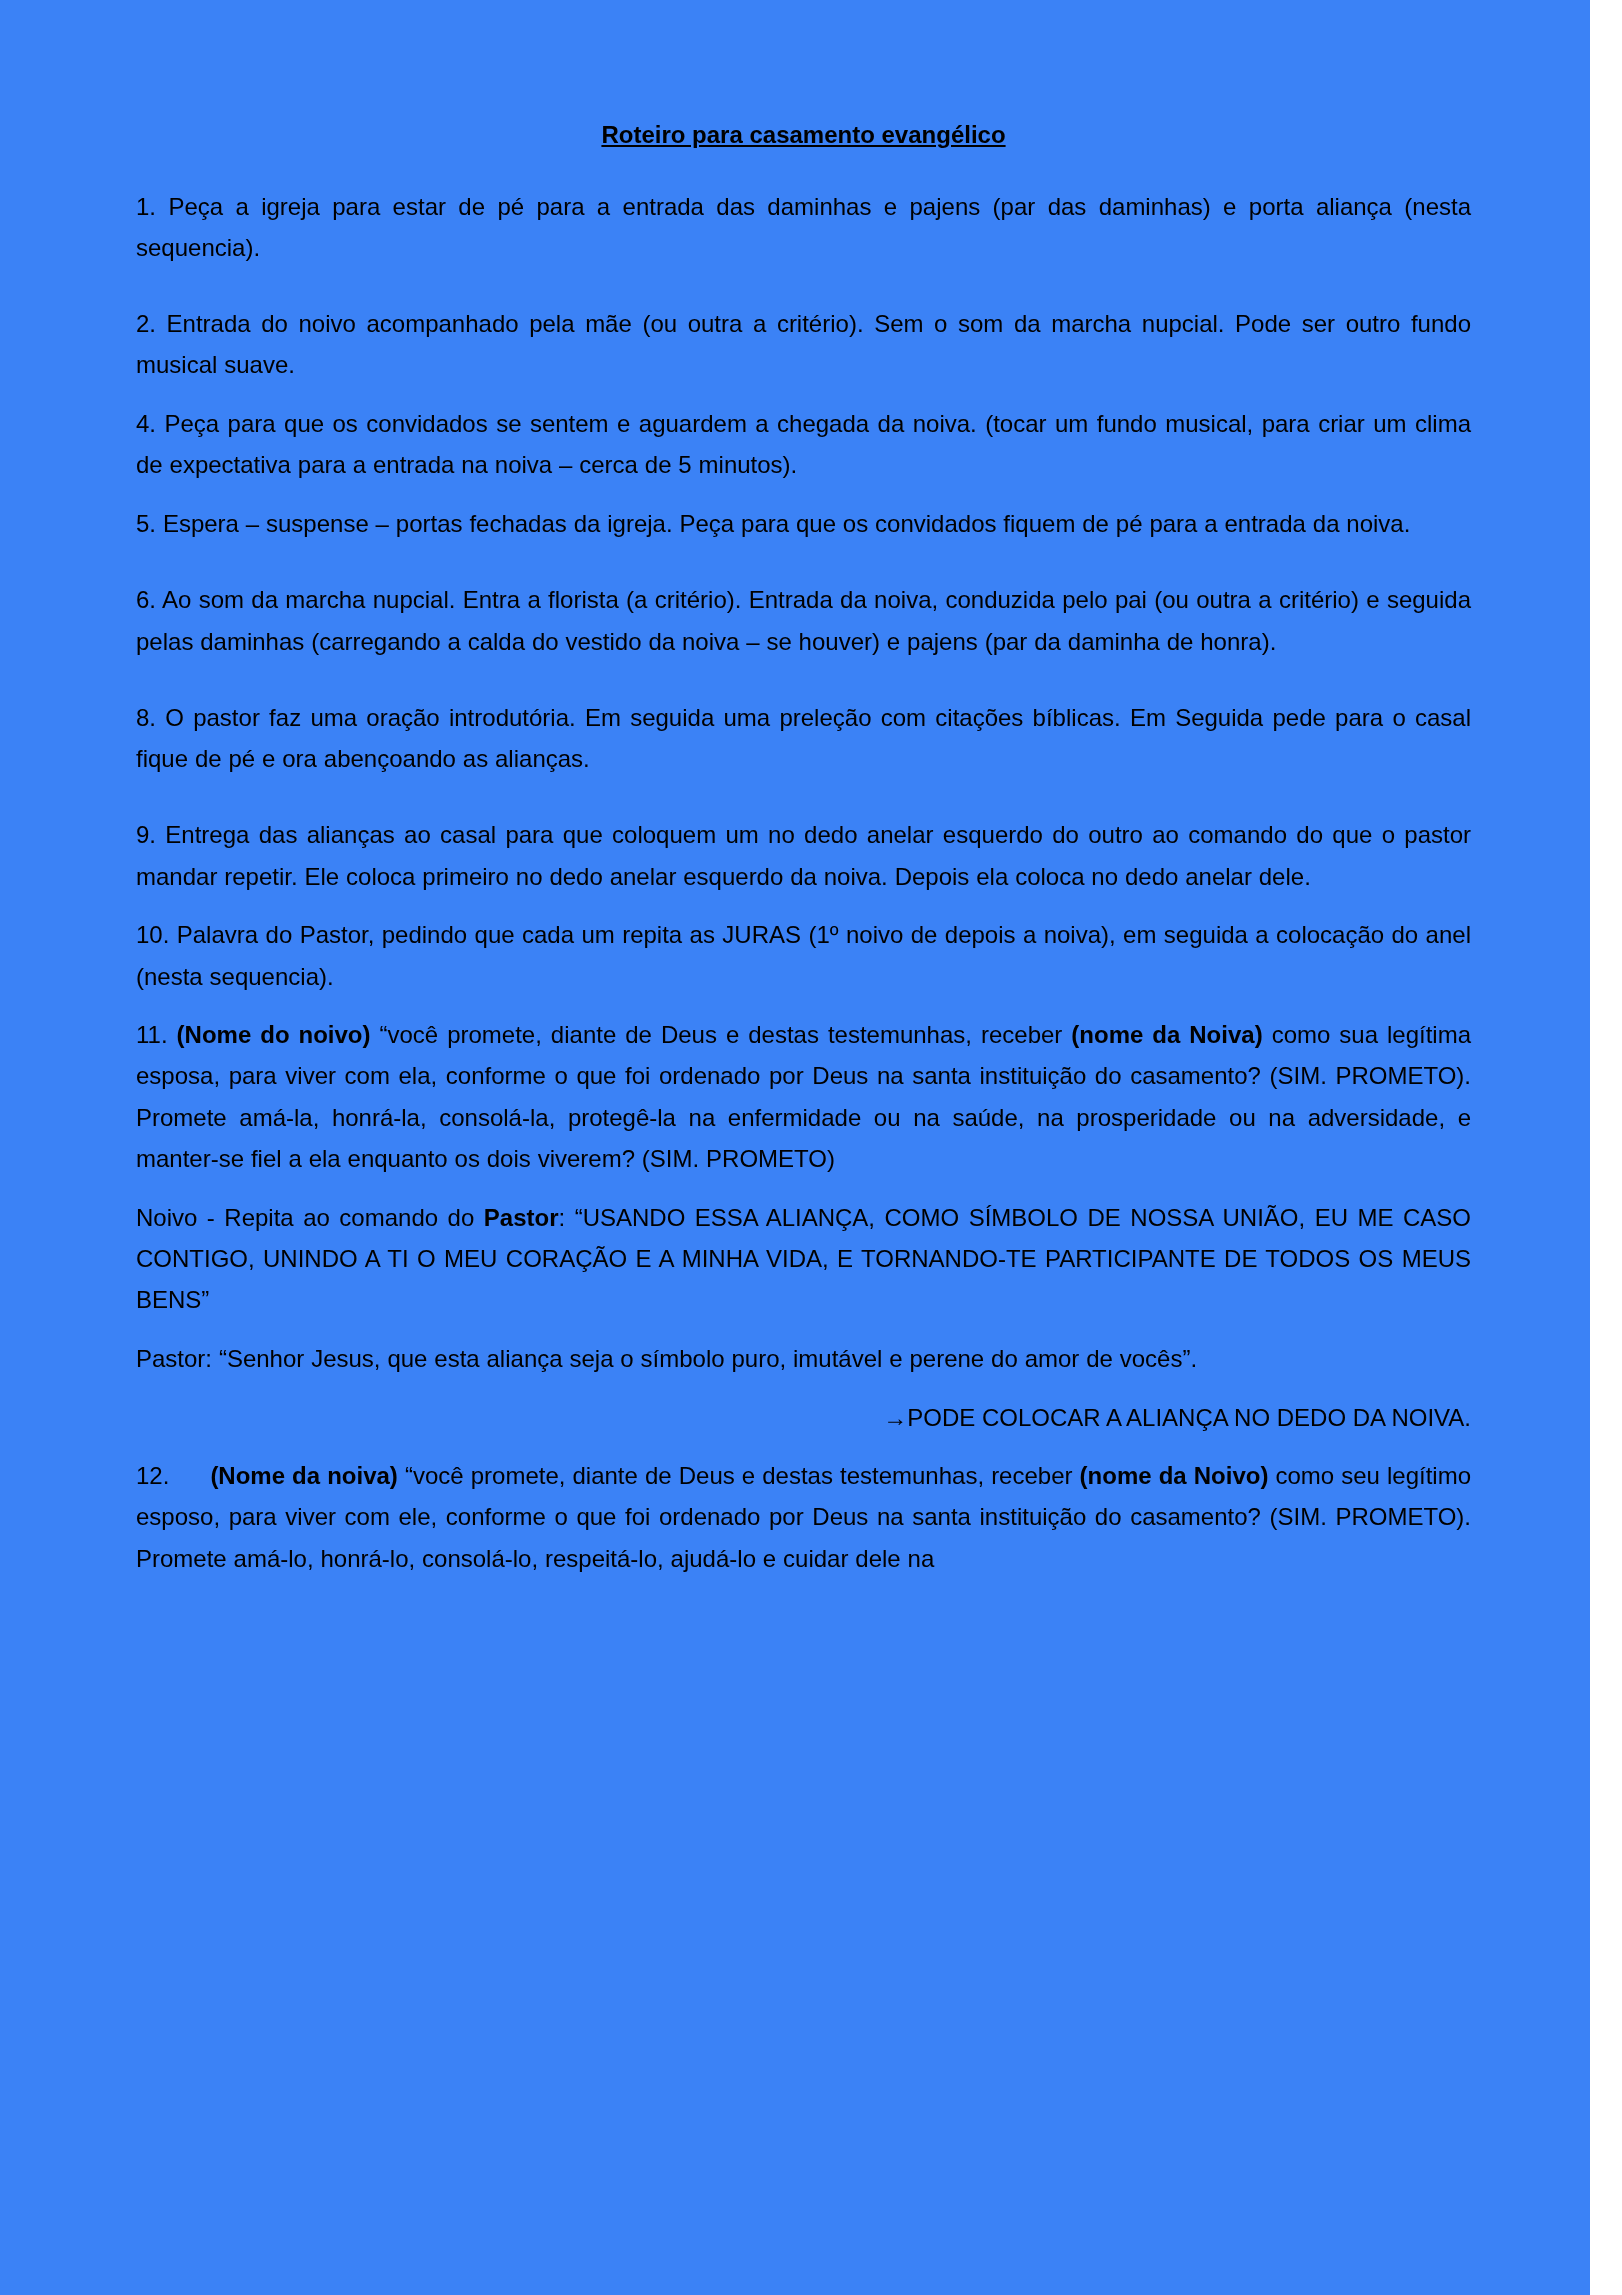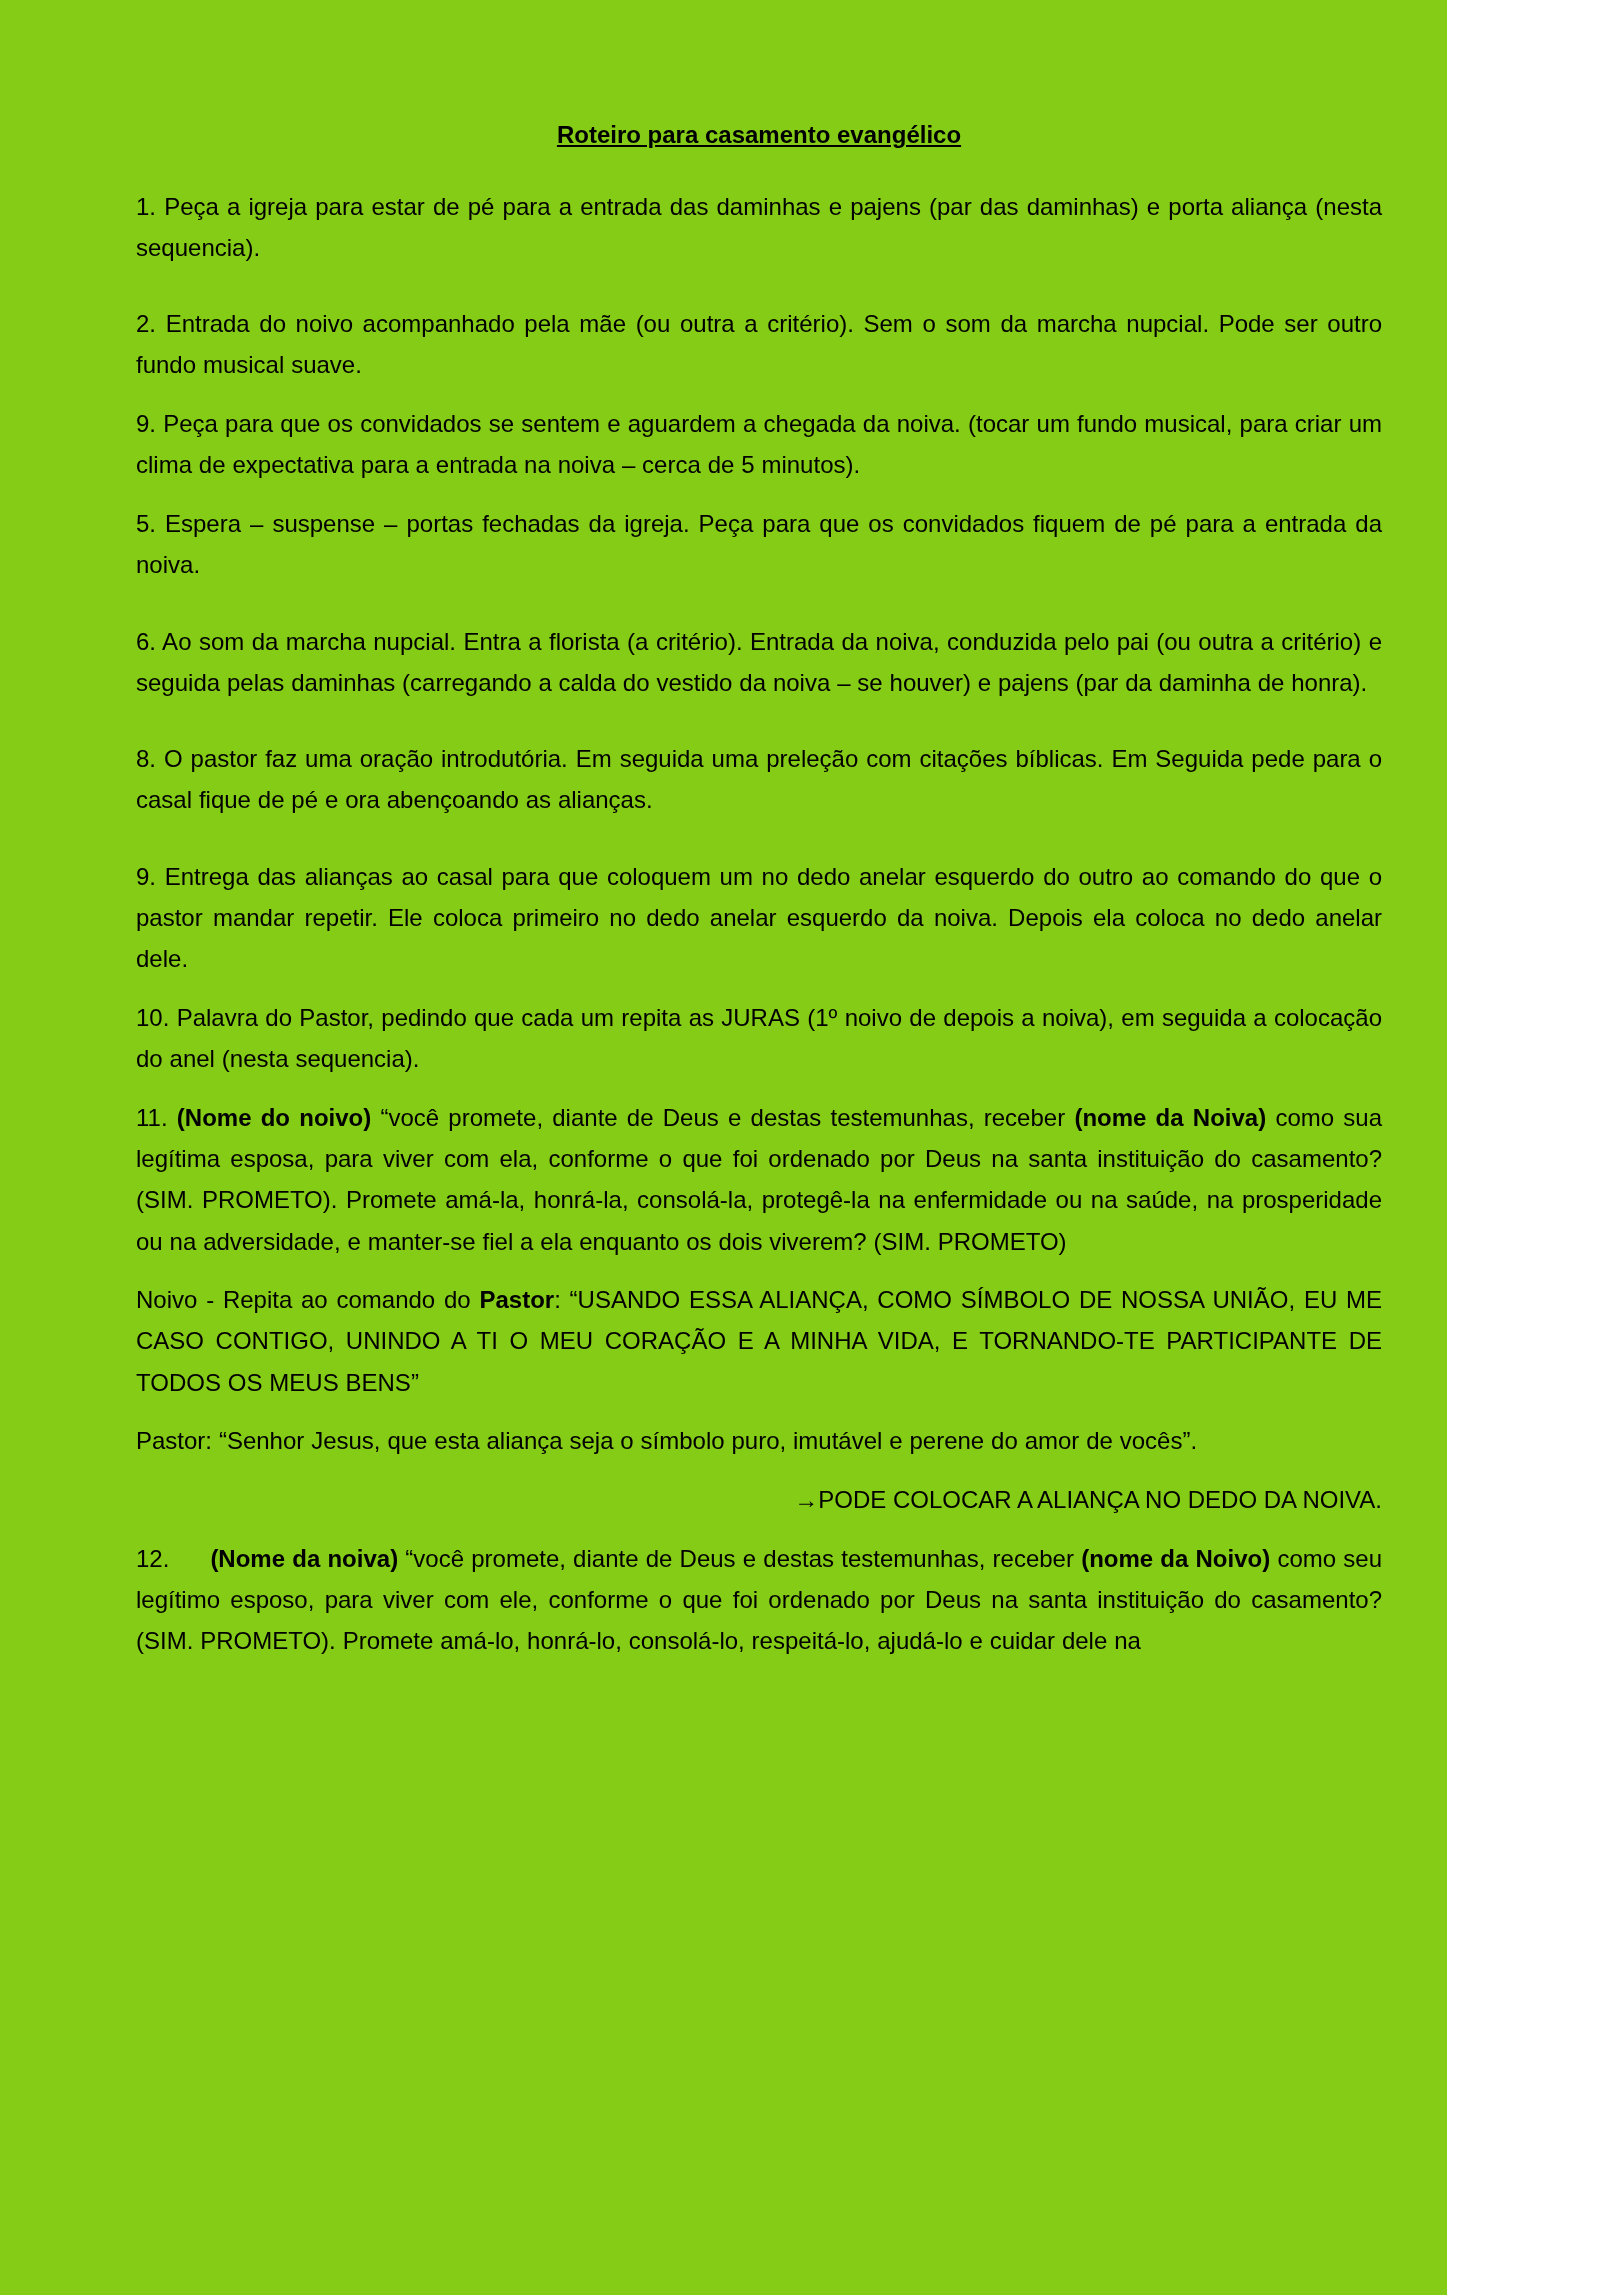--- a/index.html
+++ b/index.html
@@ -6,25 +6,25 @@
     margin: 0;
     padding: 0;
     background: #ffffff;
   }
   body {
     font-family: "Liberation Sans", sans-serif;
     color: #000000;
   }
   .page {
     position: relative;
-    width: 1447px;
+    width: 1590px;
     height: 2295px;
-    background: #84cc16;
+    background: #3b82f6;
     box-sizing: border-box;
-    padding: 119px 65px 0 136px;
+    padding: 119px 119px 0 136px;
     overflow: hidden;
   }
   .doc-title {
     text-align: center;
     font-weight: bold;
     font-size: 24px;
     line-height: 1.32;
     margin: 0;
   }
   .doc-title .line {
@@ -78,21 +78,21 @@
     <span class="line"><span>Roteiro para casamento evangélico</span></span>
   </div>
 
   <div class="body-block">
 
     <p class="para">1. Peça a igreja para estar de pé para a entrada das daminhas e pajens (par das daminhas) e porta aliança (nesta sequencia).</p>
 
 
     <p class="para gap-before">2. Entrada do noivo acompanhado pela mãe (ou outra a critério). Sem o som da marcha nupcial. Pode ser outro fundo musical suave.</p>
 
-    <p class="para">9. Peça para que os convidados se sentem e aguardem a chegada da noiva. (tocar um fundo musical, para criar um clima de expectativa para a entrada na noiva – cerca de 5 minutos).</p>
+    <p class="para">4. Peça para que os convidados se sentem e aguardem a chegada da noiva. (tocar um fundo musical, para criar um clima de expectativa para a entrada na noiva – cerca de 5 minutos).</p>
 
     <p class="para">5. Espera – suspense – portas fechadas da igreja. Peça para que os convidados fiquem de pé para a entrada da noiva.</p>
 
     <p class="para gap-before">6. Ao som da marcha nupcial. Entra a florista (a critério). Entrada da noiva,  conduzida pelo pai (ou outra a critério) e seguida pelas daminhas (carregando a calda do vestido da noiva – se houver)  e pajens (par da daminha de honra).</p>
 
 
     <p class="para gap-before">8. O pastor faz uma oração introdutória. Em seguida uma preleção com citações bíblicas. Em Seguida pede para o casal fique de pé e ora abençoando as alianças.</p>
 
     <p class="para gap-before">9. Entrega das alianças ao casal para que coloquem um no dedo anelar esquerdo do outro ao comando do que o pastor mandar repetir. Ele coloca primeiro no dedo anelar esquerdo da noiva. Depois ela coloca no dedo anelar dele.</p>
 

